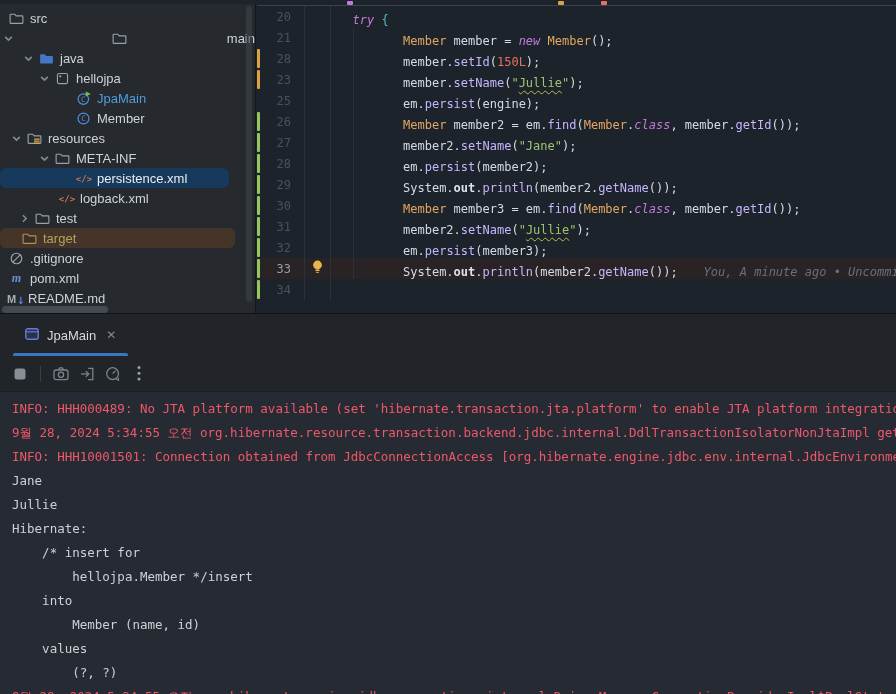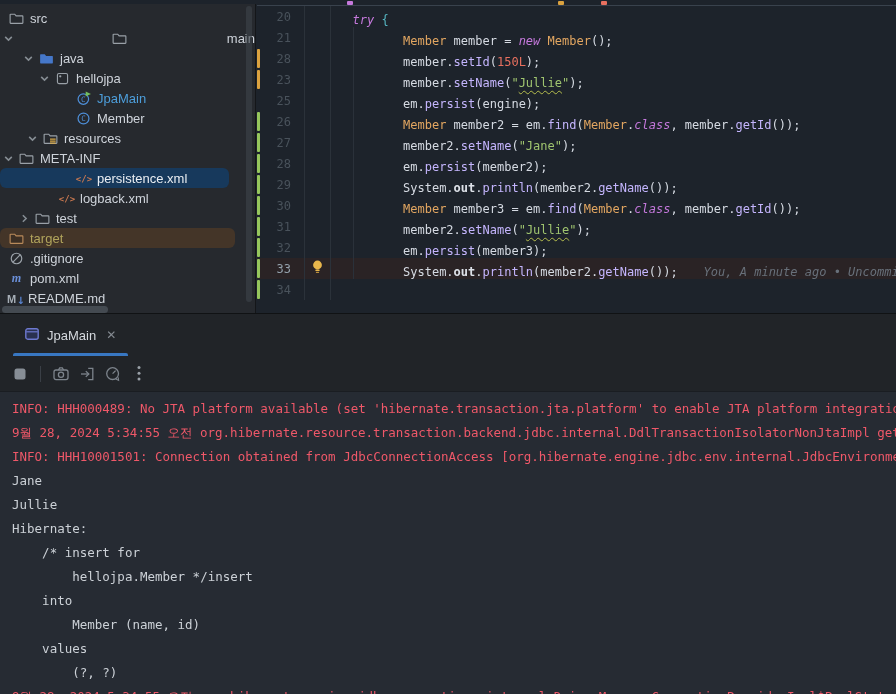--- a/index.html
+++ b/index.html
@@ -137,35 +137,35 @@
         </div>
         <div class="trow" style="padding-left: 74px;">
           <span class="ticon">
             <svg width="15" height="15" viewBox="0 0 16 16">
               <circle cx="8" cy="8" r="5.8" fill="none" stroke="#4e8fd9" stroke-width="1.3"></circle>
               <text x="8" y="11" text-anchor="middle" font-size="8" font-family="DejaVu Sans Mono,monospace" fill="#4e8fd9">C</text>
             </svg>
           </span>
           <span class="tlabel">Member</span>
         </div>
-        <div class="trow" style="padding-left: 24px;">
+        <div class="trow" style="padding-left: 8px;">
           <span class="chev">
             <svg width="11" height="11" viewBox="0 0 10 10">
               <polyline points="2,3.5 5,6.5 8,3.5" fill="none" stroke="#868d94" stroke-width="1.4"></polyline>
             </svg>
           </span>
           <span class="ticon">
             <svg width="15" height="15" viewBox="0 0 16 16">
               <path d="M1.8 3.4h4.3l1.5 1.8h6.6c.3 0 .6.3.6.6v6.8c0 .3-.3.6-.6.6H1.8c-.3 0-.6-.3-.6-.6V4c0-.3.3-.6.6-.6z" fill="none" stroke="#9aa1a8" stroke-width="1.2"></path>
               <path d="M7.5 8.6h6M7.5 10.8h6M7.5 13h6" stroke="#d8a846" stroke-width="1.3"></path>
             </svg>
           </span>
           <span class="tlabel">resources</span>
         </div>
-        <div class="trow" style="">
+        <div class="trow" style="padding-left: 36px;">
           <span class="chev">
             <svg width="11" height="11" viewBox="0 0 10 10">
               <polyline points="2,3.5 5,6.5 8,3.5" fill="none" stroke="#868d94" stroke-width="1.4"></polyline>
             </svg>
           </span>
           <span class="ticon">
             <svg width="15" height="15" viewBox="0 0 16 16">
               <path d="M1.8 3.4h4.3l1.5 1.8h6.6c.3 0 .6.3.6.6v6.8c0 .3-.3.6-.6.6H1.8c-.3 0-.6-.3-.6-.6V4c0-.3.3-.6.6-.6z" fill="none" stroke="#9aa1a8" stroke-width="1.2"></path>
             </svg>
           </span>
@@ -193,21 +193,21 @@
               <polyline points="3.5,2 6.5,5 3.5,8" fill="none" stroke="#868d94" stroke-width="1.4"></polyline>
             </svg>
           </span>
           <span class="ticon">
             <svg width="15" height="15" viewBox="0 0 16 16">
               <path d="M1.8 3.4h4.3l1.5 1.8h6.6c.3 0 .6.3.6.6v6.8c0 .3-.3.6-.6.6H1.8c-.3 0-.6-.3-.6-.6V4c0-.3.3-.6.6-.6z" fill="none" stroke="#9aa1a8" stroke-width="1.2"></path>
             </svg>
           </span>
           <span class="tlabel">test</span>
         </div>
-        <div class="trow excl" style="padding-left: 7px;">
+        <div class="trow excl" style="padding-left: 20px;">
           <span class="ticon">
             <svg width="15" height="15" viewBox="0 0 16 16">
               <path d="M1.8 3.4h4.3l1.5 1.8h6.6c.3 0 .6.3.6.6v6.8c0 .3-.3.6-.6.6H1.8c-.3 0-.6-.3-.6-.6V4c0-.3.3-.6.6-.6z" fill="#3c2f24" stroke="#b98a5a" stroke-width="1.2"></path>
             </svg>
           </span>
           <span class="tlabel">target</span>
         </div>
         <div class="trow" style="padding-left: 7px;">
           <span class="ticon">
             <svg width="15" height="15" viewBox="0 0 16 16">

